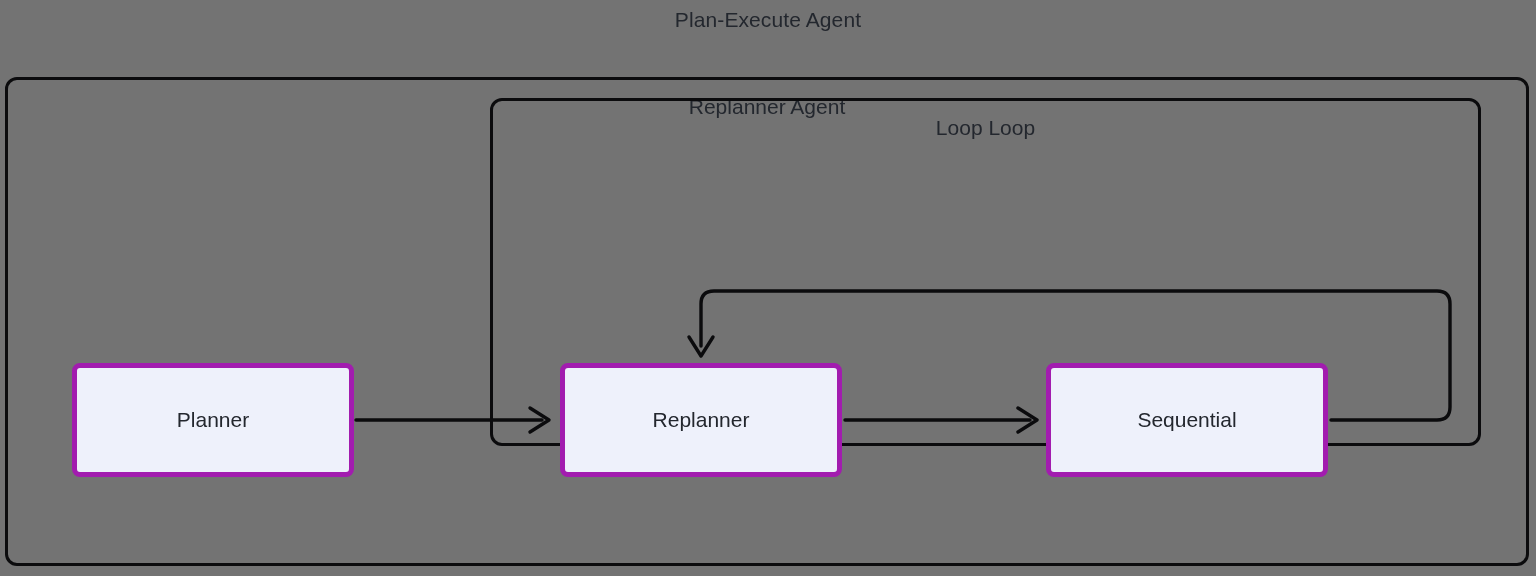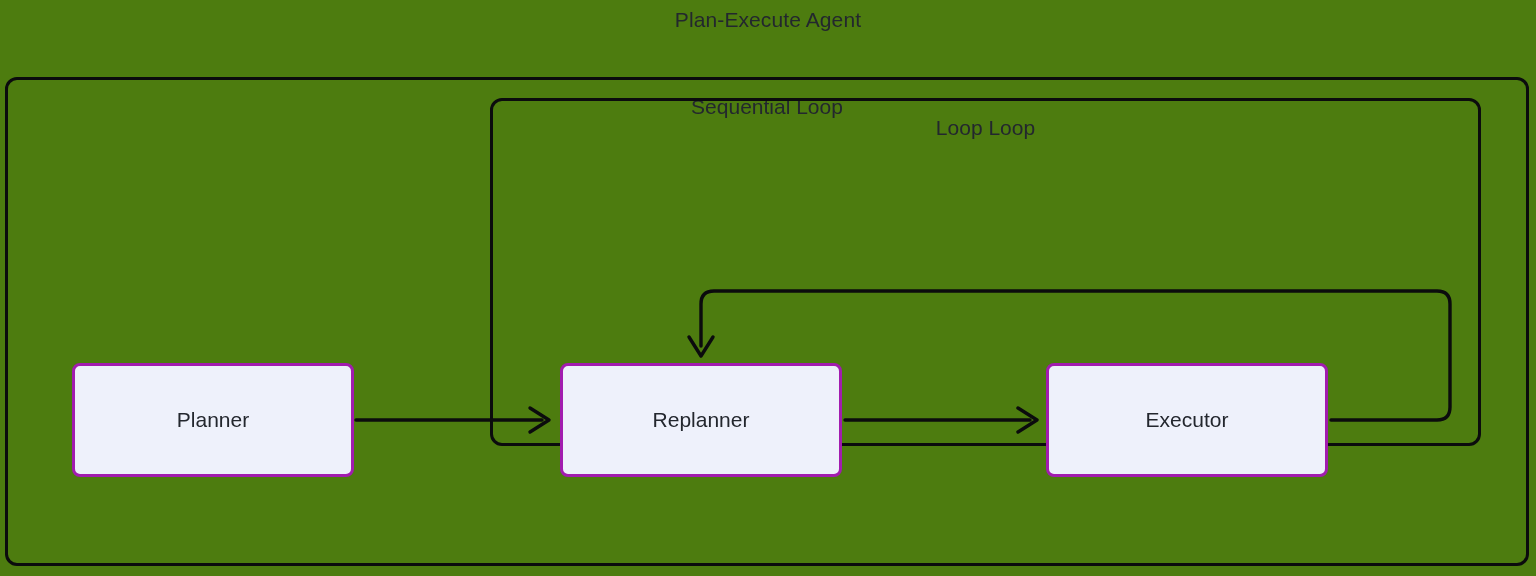--- a/index.html
+++ b/index.html
@@ -12,21 +12,21 @@
     width: 1536px;
     height: 576px;
     font-family: "Liberation Sans", sans-serif;
     color: #23272e;
     overflow: hidden;
   }
   #canvas {
     position: relative;
     width: 1536px;
     height: 576px;
-    background: #4d7c0f;
+    background: #737373;
   }
   
   .diagram-title {
     position: absolute;
     left: 0;
     top: 6px;
     width: 1536px;
     text-align: center;
     font-size: 21px;
     line-height: 28px;
@@ -61,21 +61,21 @@
   #group-loop {
     left: 490px;
     top: 98px;
     width: 991px;
     height: 348px;
   }
   
   .node {
     position: absolute;
     box-sizing: border-box;
-    border: 3px solid #a21caf;
+    border: 5px solid #a21caf;
     border-radius: 8px;
     background: #eef1fb;
     display: flex;
     align-items: center;
     justify-content: center;
     font-size: 21px;
     color: #23272e;
     z-index: 5;
   }
   #node-planner  { left: 72px;   top: 363px; width: 282px; height: 114px; }
@@ -107,32 +107,32 @@
   }
 </style>
 </head>
 <body>
 
 <div id="canvas">
 
   <div class="diagram-title">Plan-Execute Agent</div>
 
   <div class="group" id="group-sequential">
-    <div class="group-label">Sequential Loop</div>
+    <div class="group-label">Replanner Agent</div>
   </div>
 
   <div class="group" id="group-loop">
     <div class="group-label">Loop Loop</div>
   </div>
 
   <div class="node" id="node-planner">Planner</div>
 
   <div class="node" id="node-executor">Replanner</div>
 
-  <div class="node" id="node-replanner">Executor</div>
+  <div class="node" id="node-replanner">Sequential</div>
 
   <svg id="edges" viewBox="0 0 1536 576" width="1536" height="576">
 
     <g>
       <path class="edge-path" d="M 356 420 L 542 420"></path>
       <path class="arrow-head" d="M 530 408 L 549 420 L 530 432"></path>
     </g>
 
     <g>
       <path class="edge-path" d="M 845 420 L 1030 420"></path>

